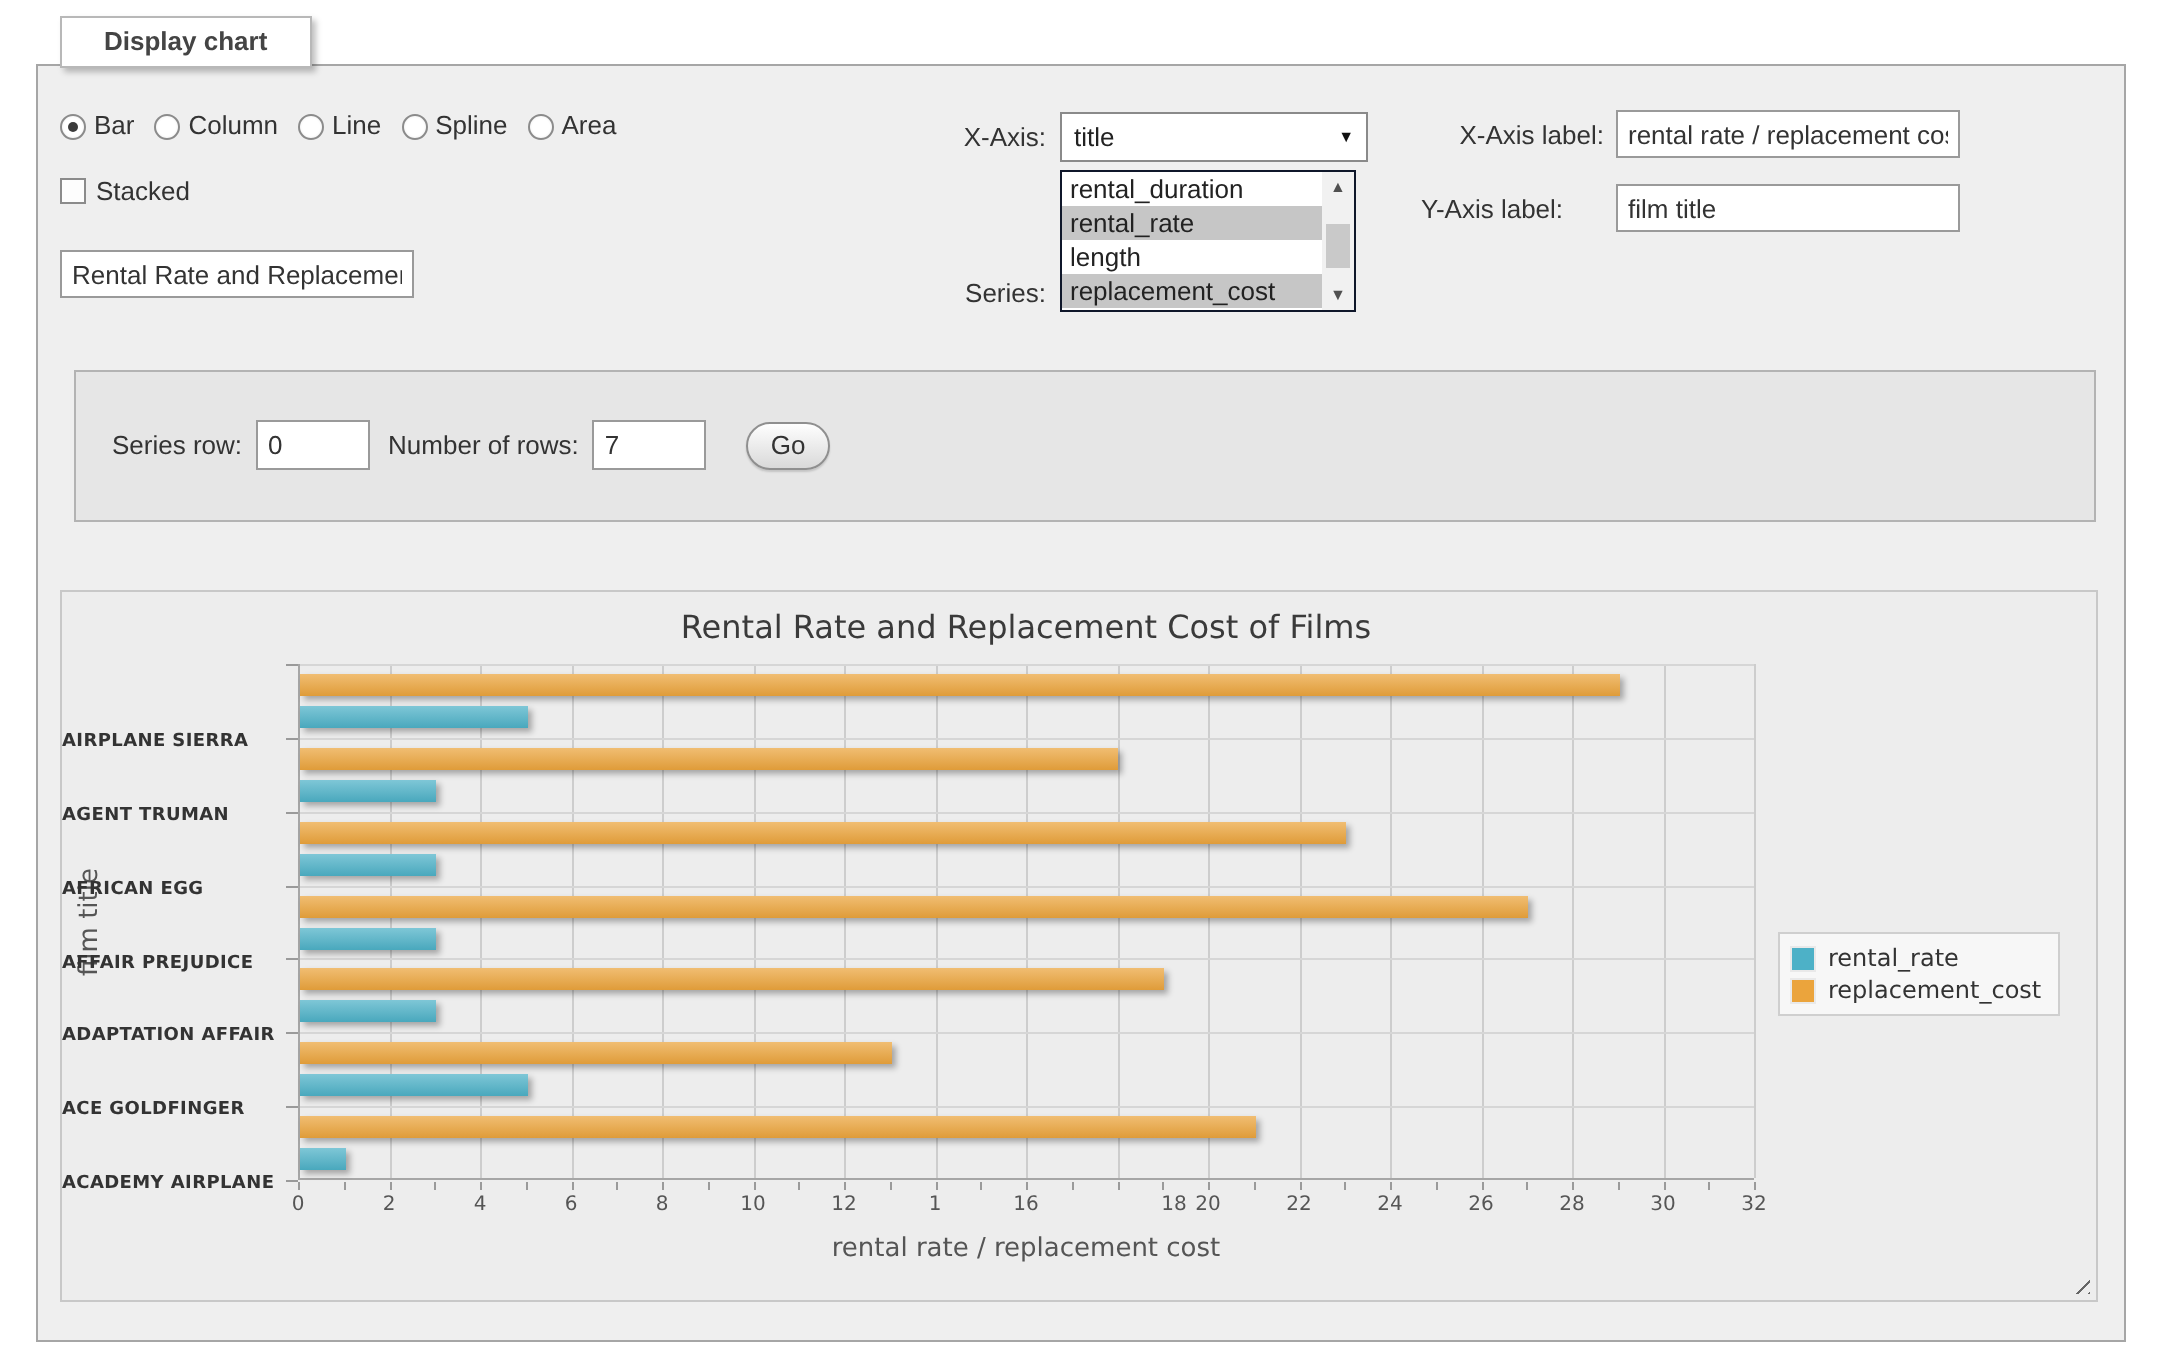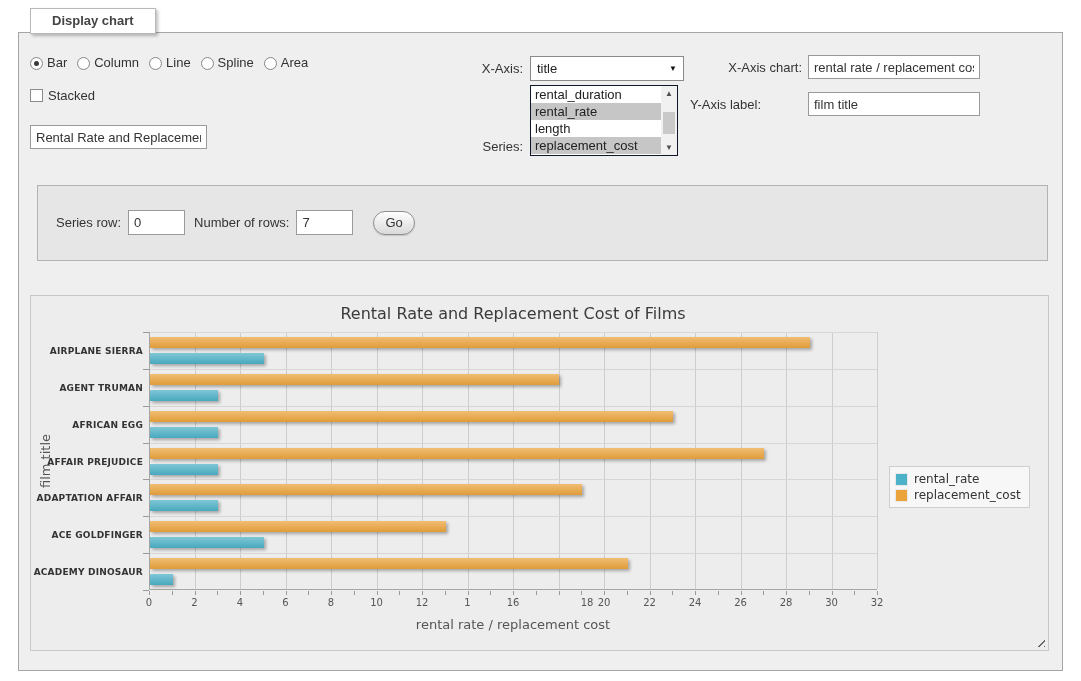--- a/index.html
+++ b/index.html
@@ -52,22 +52,22 @@
                background:#ededed; border:1px solid #c8c8c8; z-index:2;
                font-family:"DejaVu Sans", sans-serif; }
   .chart-title { position:absolute; left:118px; top:8px; width:728px; text-align:center;
                  font-size:16px; color:#3a3a3a; }
   .plot { position:absolute; left:118px; top:36px; width:728px; height:258px;
           border-left:1px solid #a6a6a6; border-bottom:1px solid #a6a6a6; }
   .gridv { position:absolute; top:0; bottom:0; width:1px; background:#cdcdcd; }
   .gridh { position:absolute; left:0; right:0; height:1px; background:#d6d6d6; }
   .bar { position:absolute; height:11px; box-shadow:2px 2px 3px rgba(0,0,0,0.30);
          background-image:linear-gradient(rgba(255,255,255,0.28), rgba(0,0,0,0.05)); }
-  .cat-label { position:absolute; left:0; width:112px; text-align:right; font-size:9px;
-               font-weight:bold; color:#333; line-height:12px; letter-spacing:0.2px; }
+  .cat-label { position:absolute; left:0; width:112px; font-size:9px;
+               font-weight:bold; color:#333; line-height:12px; letter-spacing:0.2px;margin-top:20px; }
   .ytick { position:absolute; left:112px; width:6px; height:1px; background:#9a9a9a; }
   .xtick { position:absolute; width:1px; height:4px; background:#9a9a9a; top:295px; }
   .xtick-label { position:absolute; top:301px; width:30px; margin-left:-15px; text-align:center;
                  font-size:10px; color:#555; }
   .xaxis-title { position:absolute; left:118px; top:321px; width:728px; text-align:center;
                  font-size:13px; color:#555; }
   .yaxis-title { position:absolute; left:14px; top:165px; transform:translate(-50%,-50%) rotate(-90deg);
                  white-space:nowrap; font-size:13px; color:#555; }
   .chart-legend { position:absolute; left:858px; top:170px; background:#f7f7f7;
                   border:1px solid #cfcfcf; padding:4px 8px 4px 5px; }
@@ -129,24 +129,24 @@
         <div class="opt">length</div>
         <div class="opt selected">replacement_cost</div>
       </div>
     <div class="scrollbar">
       <div class="sb-btn">▲</div>
       <div class="sb-thumb"></div>
       <div class="sb-btn" style="margin-top:auto;">▼</div>
     </div>
   </div>
 
-  <div class="ctl" style="left:690px; top:60px; width:112px; text-align:right;">X-Axis chart:</div>
+  <div class="ctl" style="left:690px; top:60px; width:112px; text-align:right;">X-Axis label:</div>
   <input class="txt ctl" style="left: 808px; top: 55px; width: 172px; height: 24px;" value="rental rate / replacement cost">
 
-  <div class="ctl" style="left:690px; top:97px; width:112px; text-align:left;">Y-Axis label:</div>
+  <div class="ctl" style="left:690px; top:97px; width:112px; text-align:center;">Y-Axis label:</div>
   <input class="txt ctl" style="left: 808px; top: 92px; width: 172px; height: 24px;" value="film title">
 
   <div class="rows-panel">
     <div class="rows-inner">
       <span>Series row:</span>
       <input class="txt" style="width: 57px; height: 25px; margin-left: 7px;" value="0">
       <span style="margin-left:9px;">Number of rows:</span>
       <input class="txt" style="width: 57px; height: 25px; margin-left: 7px;" value="7">
       <button class="go-btn">Go</button>
     </div>
@@ -194,21 +194,21 @@
         <div class="bar" style="top: 226.143px; left: 0px; width: 477.522px; background-color: rgb(235, 164, 60);"></div>
         <div class="bar" style="top: 242.143px; left: 0px; width: 22.5225px; background-color: rgb(77, 177, 199);"></div>
       </div>
     <div id="chart-overlay">
         <div class="cat-label" style="position: absolute; top: 49px;">AIRPLANE SIERRA</div>
         <div class="cat-label" style="position: absolute; top: 85.8571px;">AGENT TRUMAN</div>
         <div class="cat-label" style="position: absolute; top: 122.714px;">AFRICAN EGG</div>
         <div class="cat-label" style="position: absolute; top: 159.571px;">AFFAIR PREJUDICE</div>
         <div class="cat-label" style="position: absolute; top: 196.429px;">ADAPTATION AFFAIR</div>
         <div class="cat-label" style="position: absolute; top: 233.286px;">ACE GOLDFINGER</div>
-        <div class="cat-label" style="position: absolute; top: 270.143px;">ACADEMY DINOSAUR</div>
+        <div class="cat-label" style="position: absolute; top: 270.143px;">ACADEMY AIRPLANE</div>
         <div class="ytick" style="position: absolute; top: 36px;"></div>
         <div class="ytick" style="position: absolute; top: 73px;"></div>
         <div class="ytick" style="position: absolute; top: 110px;"></div>
         <div class="ytick" style="position: absolute; top: 147px;"></div>
         <div class="ytick" style="position: absolute; top: 183px;"></div>
         <div class="ytick" style="position: absolute; top: 220px;"></div>
         <div class="ytick" style="position: absolute; top: 257px;"></div>
         <div class="ytick" style="position: absolute; top: 294px;"></div>
         <div class="xtick" style="position: absolute; left: 118px;"></div>
         <div class="xtick" style="position: absolute; left: 140.75px;"></div>

